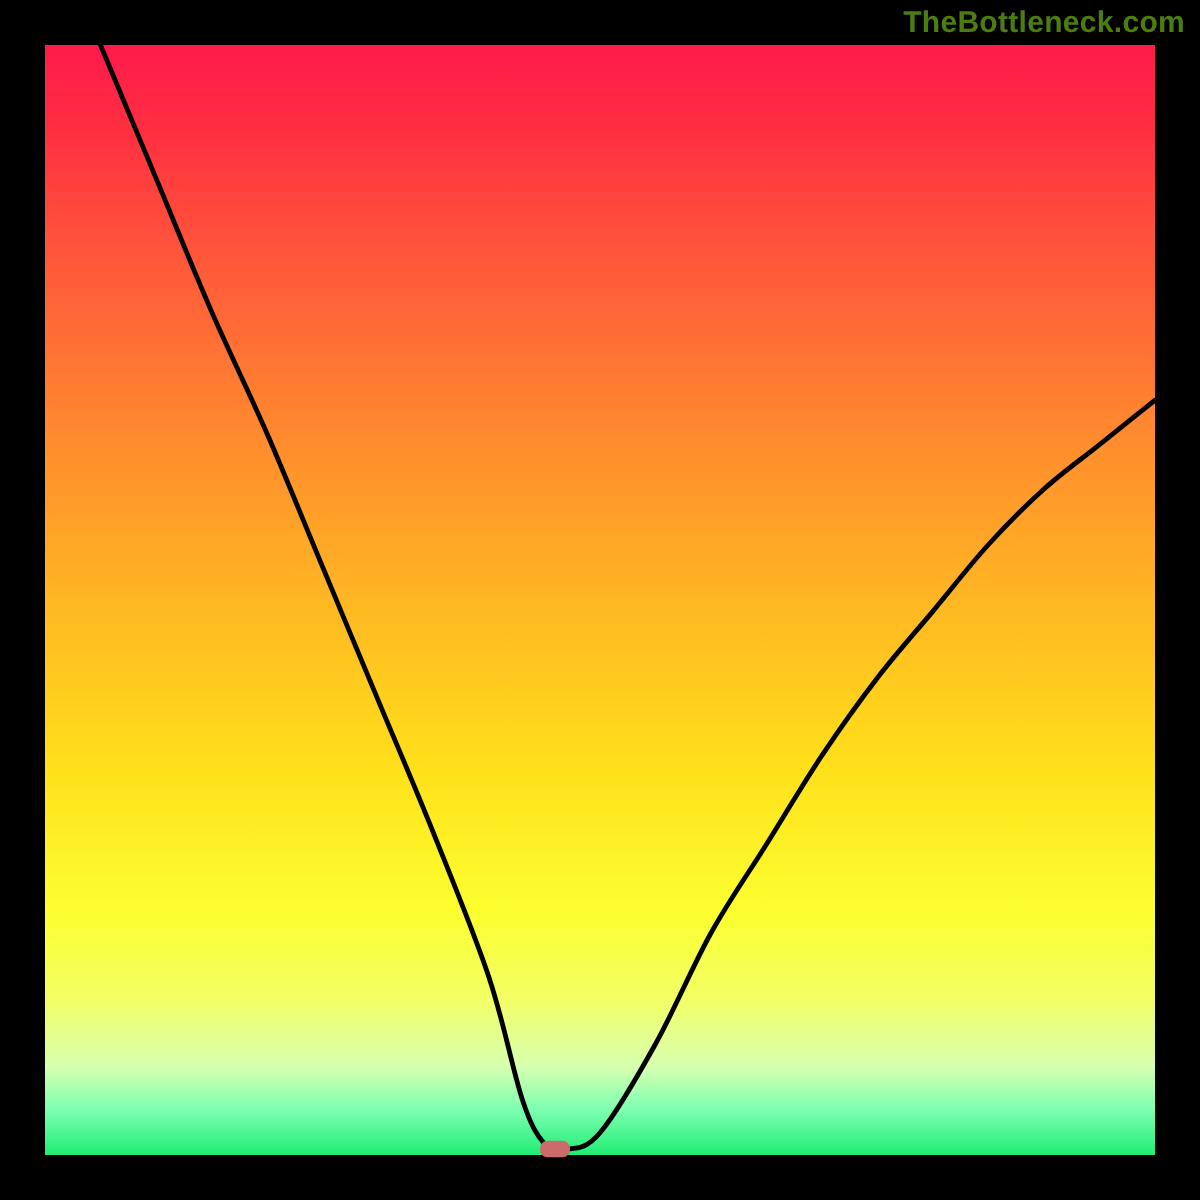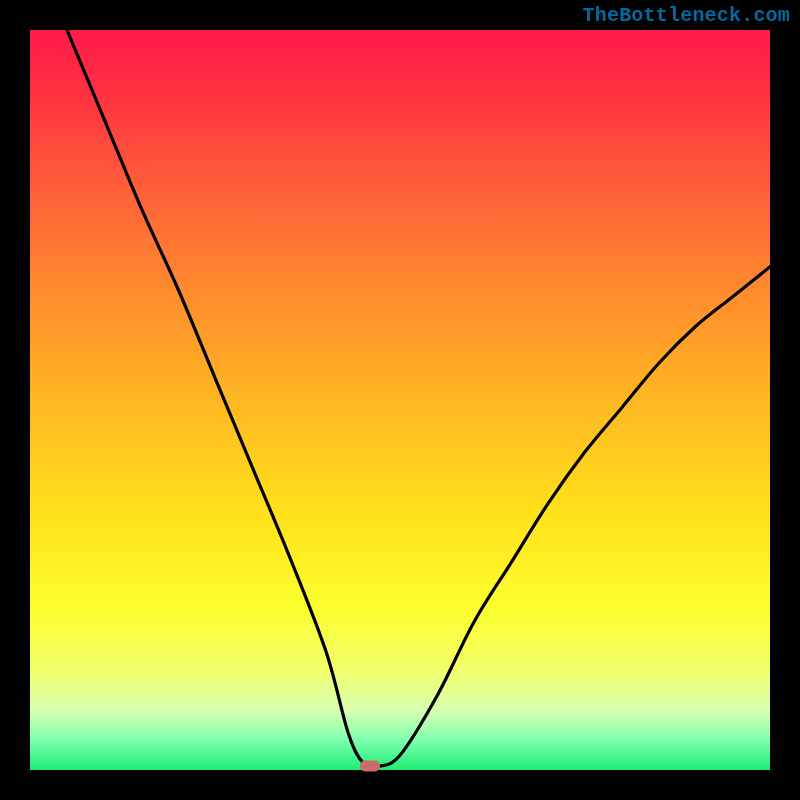--- a/index.html
+++ b/index.html
@@ -35,24 +35,24 @@
       #f2ff66 86%,
       #d8ffb0 92%,
       #7cffb0 96%,
       #1fec74 100%
     );
   }
   .watermark {
     position: absolute;
     top: 4px;
     right: 10px;
-    font-family: Liberation Mono, monospace;
+    font-family: Liberation Sans, sans-serif;
     font-size: 20px;
     font-weight: 600;
-    color: #0369a1;
+    color: #4d7c0f;
     letter-spacing: 0.2px;
     user-select: none;
   }
   svg.curve {
     position: absolute;
     top: 0;
     left: 0;
     width: 740px;
     height: 740px;
   }

